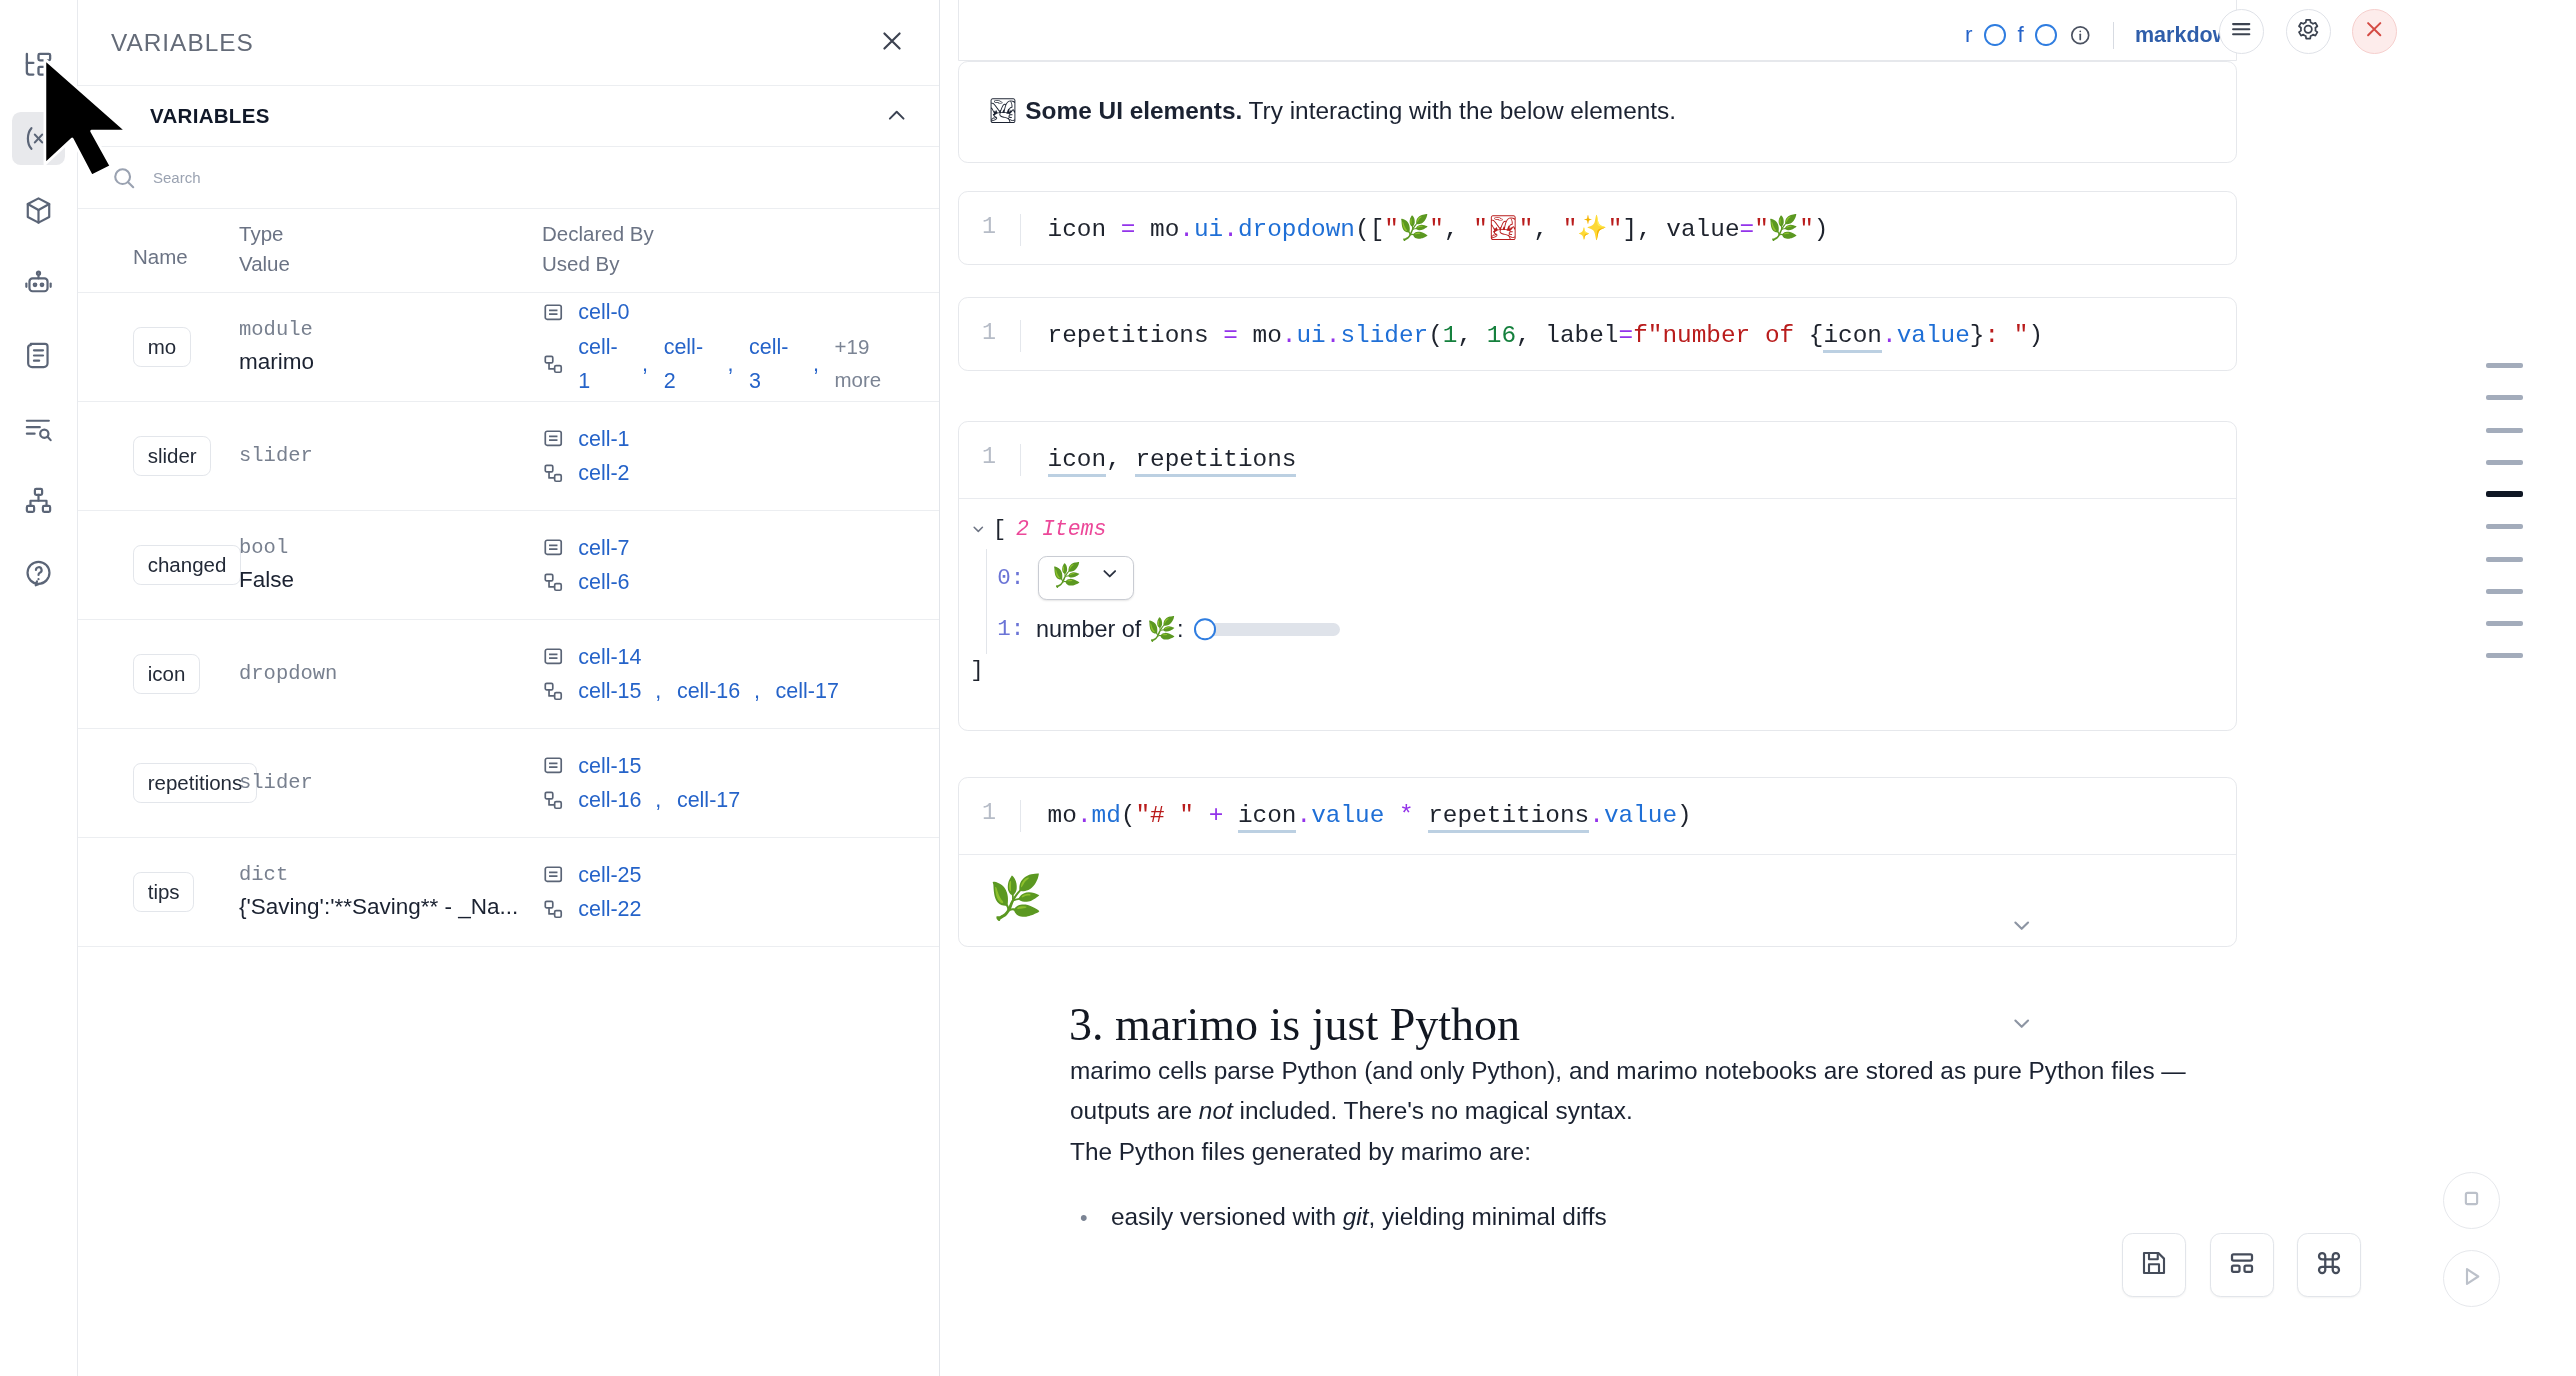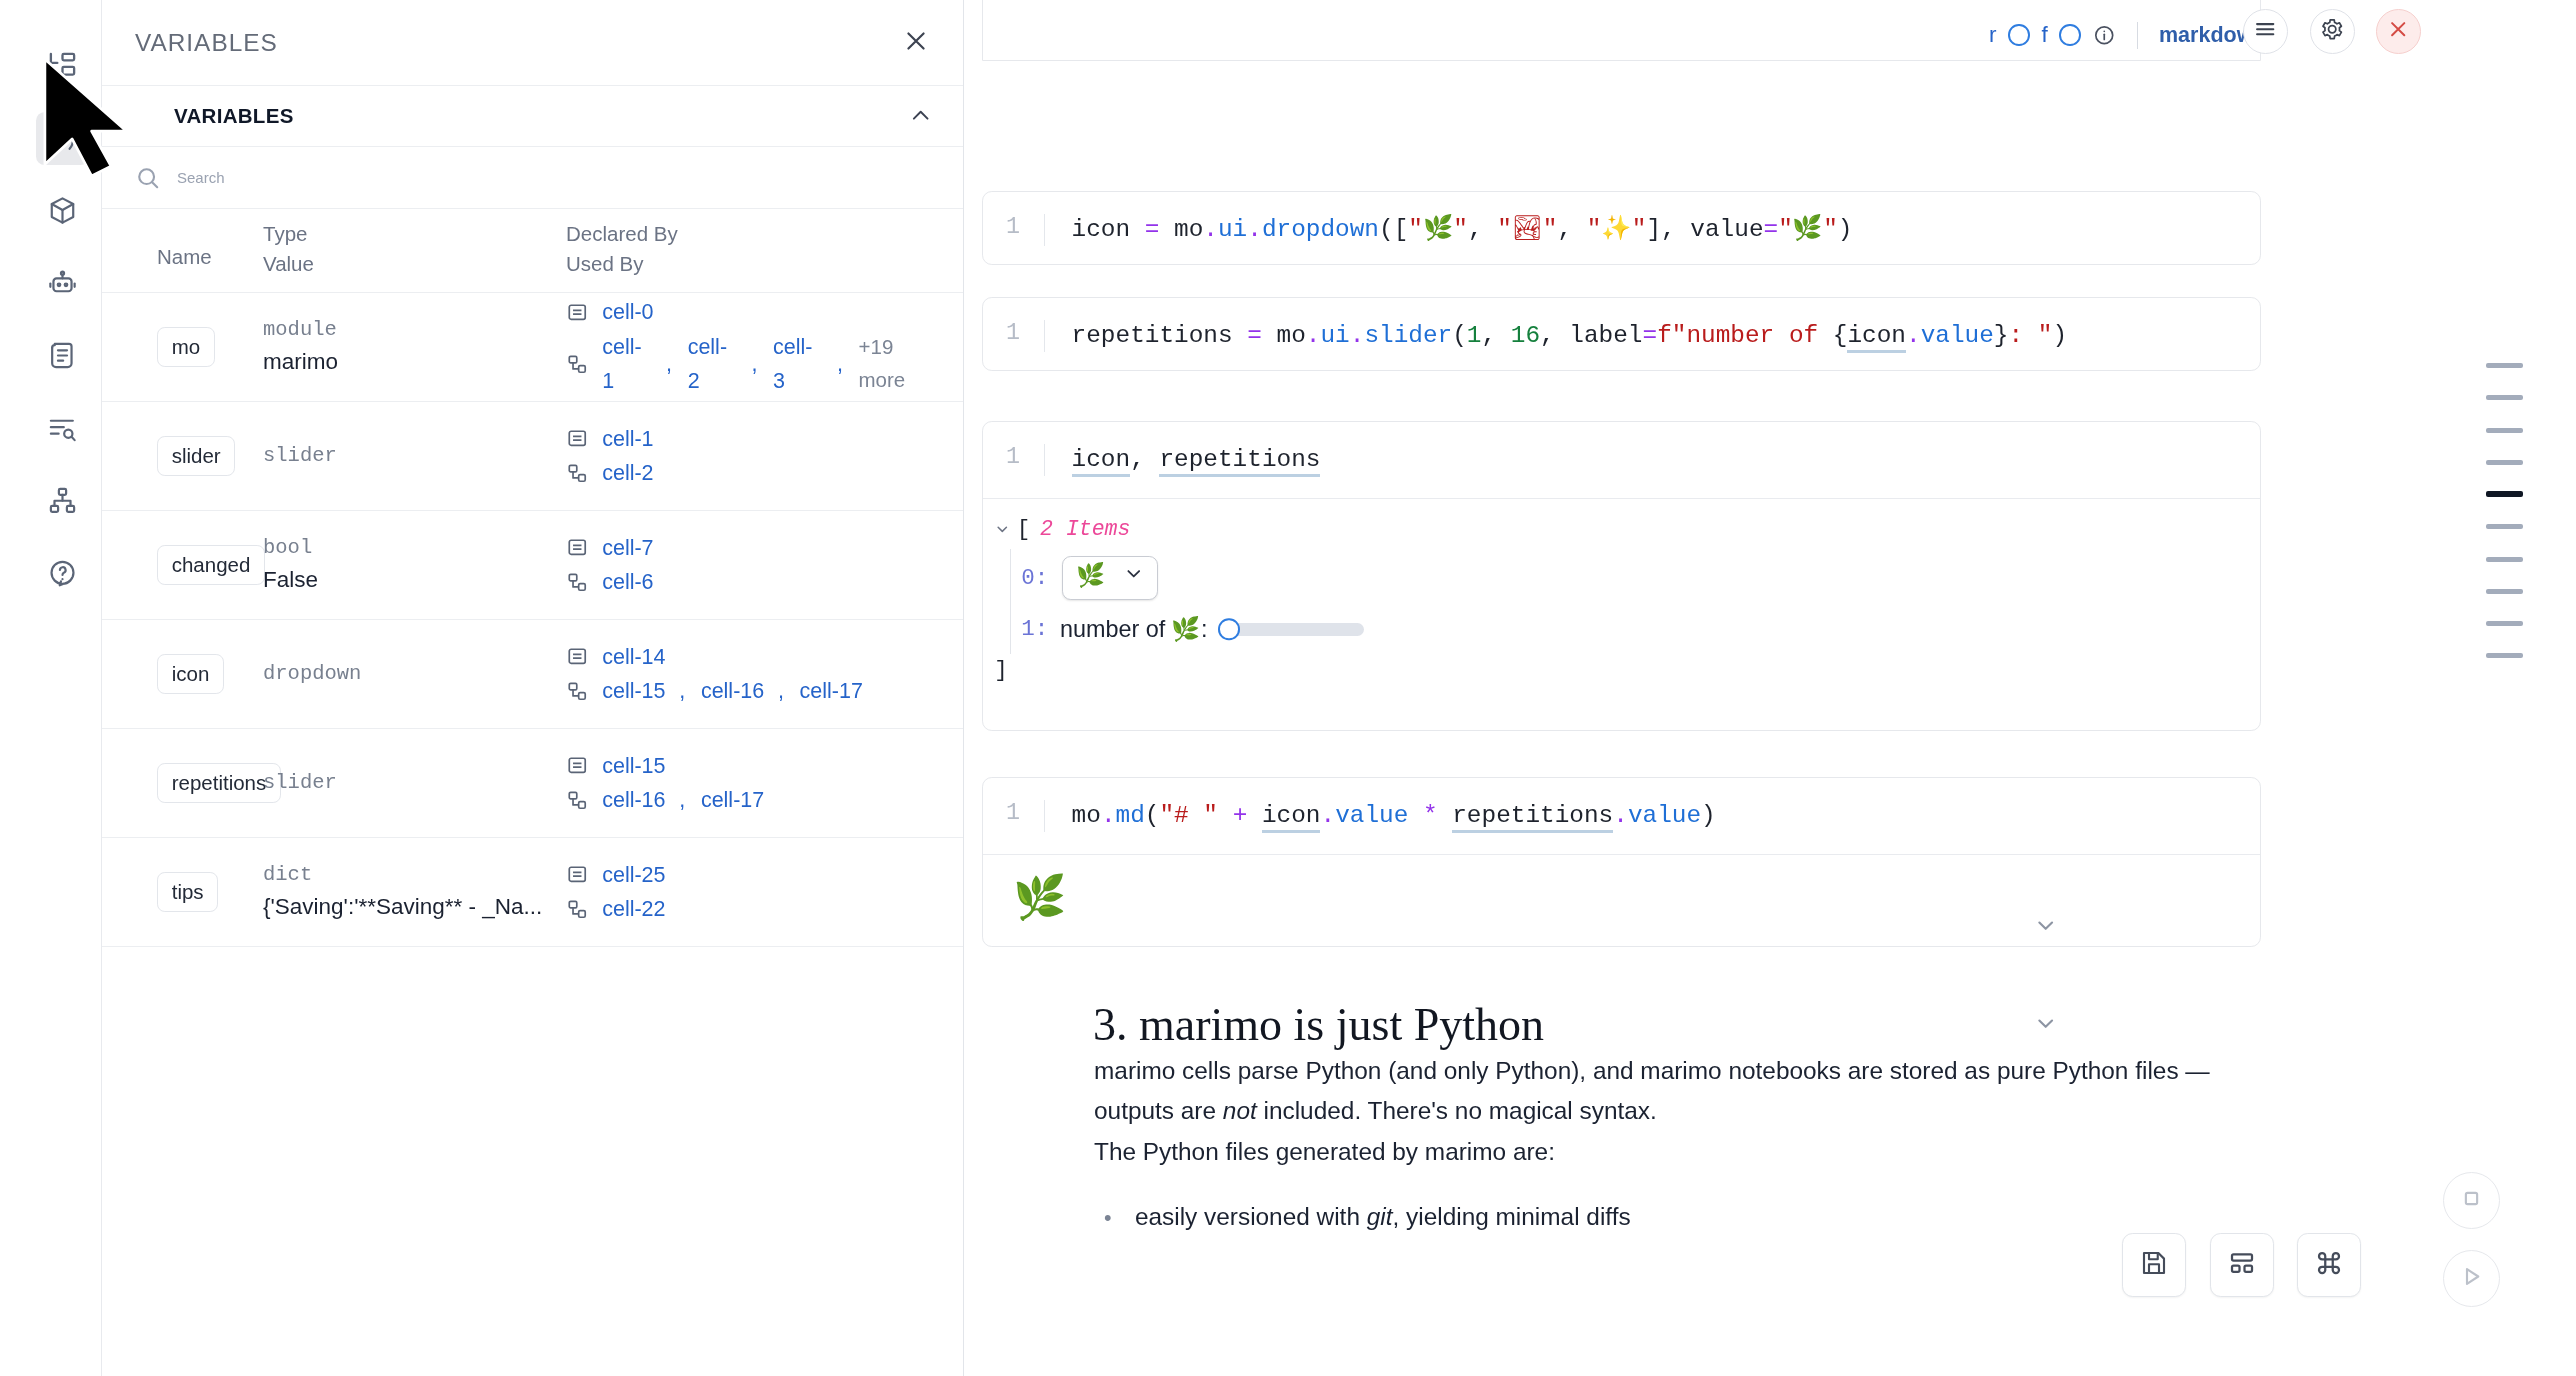--- a/index.html
+++ b/index.html
@@ -3,21 +3,21 @@
 <meta charset="utf-8">
 <style>
   * { box-sizing: border-box; margin: 0; padding: 0; }
   html, body {
     width: 2576px; height: 1377px;
     font-family: "Liberation Sans", sans-serif;
     background: #ffffff;
     color: #1f2937;
     overflow: hidden;
   }
-  #app { position: relative; width: 2576px; height: 1377px; display: flex; padding-left: 24px; }
+  #app { position: relative; width: 2576px; height: 1377px; display: flex; }
 
   
   .icon-rail {
     width: 78px; height: 1377px;
     border-right: 1px solid #e8eaee;
     background: #fff;
     display: flex; flex-direction: column; align-items: center;
     padding-top: 39px; gap: 19.5px;
     flex: 0 0 78px;
   }
@@ -647,20 +647,26 @@
         </span>
       </div>
       <div class="round-btn danger" style="left:1412px; top:8.8px;">
         <span>
           <svg viewBox="0 0 24 24" fill="none" stroke="currentColor" stroke-width="2" stroke-linecap="round">
               <path d="M6 6l12 12M18 6 6 18"></path>
             </svg>
         </span>
       </div>
 
+      <div class="cell-box" style="left:17.6px; top:61px; width:1279px; height:102px;">
+        <div class="md-render" style="left:29px; top:31px; position:absolute;">
+          <span>🏞</span>
+          <b>Some UI elements.</b><span> Try interacting with the below elements.</span>
+        </div>
+      </div>
 
       <div class="cell-box" style="left:17.6px; top:191px; width:1279px; height:74px;">
         <div class="code-line">
           <span class="lineno">1</span>
           <span class="code-text"><span class="tk-plain">icon </span><span class="tk-op">=</span><span class="tk-plain"> mo</span><span class="tk-op">.</span><span class="tk-attr">ui</span><span class="tk-op">.</span><span class="tk-attr">dropdown</span><span class="tk-plain">([</span><span class="tk-str">"🌿"</span><span class="tk-plain">, </span><span class="tk-str">"🏞"</span><span class="tk-plain">, </span><span class="tk-str">"✨"</span><span class="tk-plain">], value</span><span class="tk-op">=</span><span class="tk-str">"🌿"</span><span class="tk-plain">)</span></span>
         </div>
       </div>
 
       <div class="cell-box" style="left:17.6px; top:297px; width:1279px; height:74px;">
         <div class="code-line">

